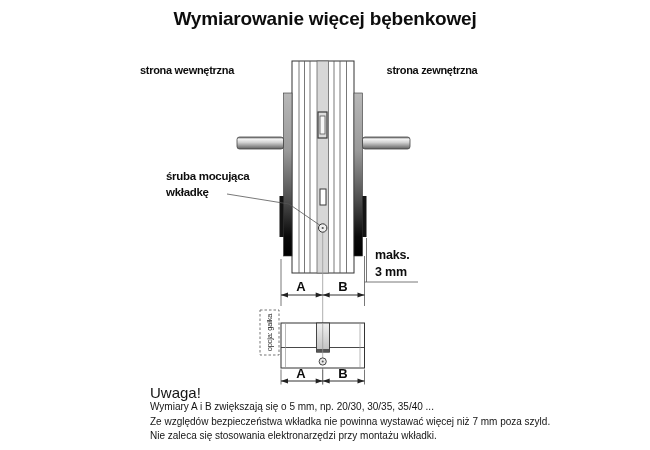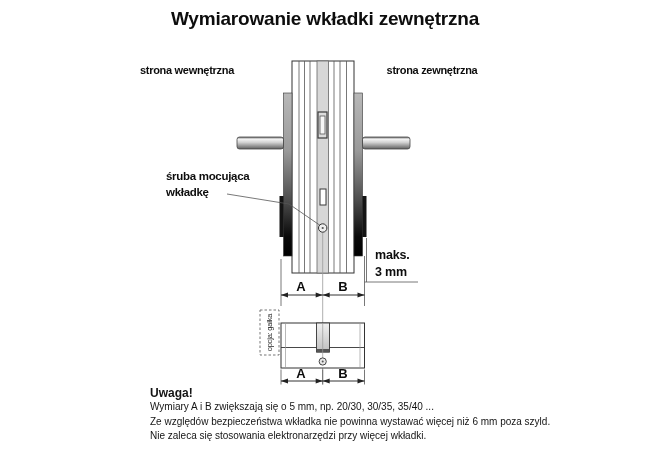--- a/index.html
+++ b/index.html
@@ -15,31 +15,31 @@
   .svg-label{font-family:"Liberation Sans", sans-serif;font-weight:bold;fill:#0d0d0d;}
   .side-label{font-size:11px;letter-spacing:-0.3px;}
   .callout-label{font-size:11.5px;letter-spacing:-0.3px;}
   .max-label{font-size:12.5px;letter-spacing:-0.2px;}
   .dim-label{font-size:13px;}
   .knob-label{font-family:"Liberation Sans", sans-serif;font-size:7.5px;font-weight:normal;fill:#2a2a2a;letter-spacing:-0.2px;}
   .notes{
     position:absolute;left:150px;top:386px;width:420px;
     font-size:10px;line-height:14.5px;color:#141414;
   }
-  .notes .heading{font-weight:bold;font-size:12px;line-height:14px;}
+  .notes .heading{font-weight:normal;font-size:15px;line-height:14px;}
   .thin{stroke:#555;stroke-width:0.8;fill:none;}
   .dimline{stroke:#333;stroke-width:1;fill:none;}
   .arrow{fill:#222;stroke:none;}
 </style>
 </head>
 <body>
 
 <div class="page">
 
-  <div class="title">Wymiarowanie wkładki zewnętrzna</div>
+  <div class="title">Wymiarowanie więcej bębenkowej</div>
 
   <svg class="diagram-svg" width="650" height="450" viewBox="0 0 650 450">
     <defs>
       <linearGradient id="plateGrad" x1="0" y1="0" x2="0" y2="1">
         <stop offset="0" stop-color="#b8b8b8"></stop>
         <stop offset="0.35" stop-color="#9a9a9a"></stop>
         <stop offset="0.65" stop-color="#4f4f4f"></stop>
         <stop offset="0.88" stop-color="#0a0a0a"></stop>
         <stop offset="1" stop-color="#000000"></stop>
       </linearGradient>
@@ -147,17 +147,17 @@
       <path class="arrow" d="M322.7,381 L329.7,378.6 L329.7,383.4 Z"></path>
       <path class="arrow" d="M364.5,381 L357.5,378.6 L357.5,383.4 Z"></path>
       <text class="svg-label dim-label" x="301" y="377.5" text-anchor="middle">A</text>
       <text class="svg-label dim-label" x="343" y="377.5" text-anchor="middle">B</text>
     </g>
   </svg>
 
   <div class="notes">
     <div class="heading">Uwaga!</div>
     <div>Wymiary A i B zwiększają się o 5 mm, np. 20/30, 30/35, 35/40 ...</div>
-    <div>Ze względów bezpieczeństwa wkładka nie powinna wystawać więcej niż 6 mm poza szyld.</div>
-    <div>Nie zaleca się stosowania elektronarzędzi przy więcej wkładki.</div>
+    <div>Ze względów bezpieczeństwa wkładka nie powinna wystawać więcej niż 7 mm poza szyld.</div>
+    <div>Nie zaleca się stosowania elektronarzędzi przy montażu wkładki.</div>
   </div>
 
 </div>
 
 </body></html>

